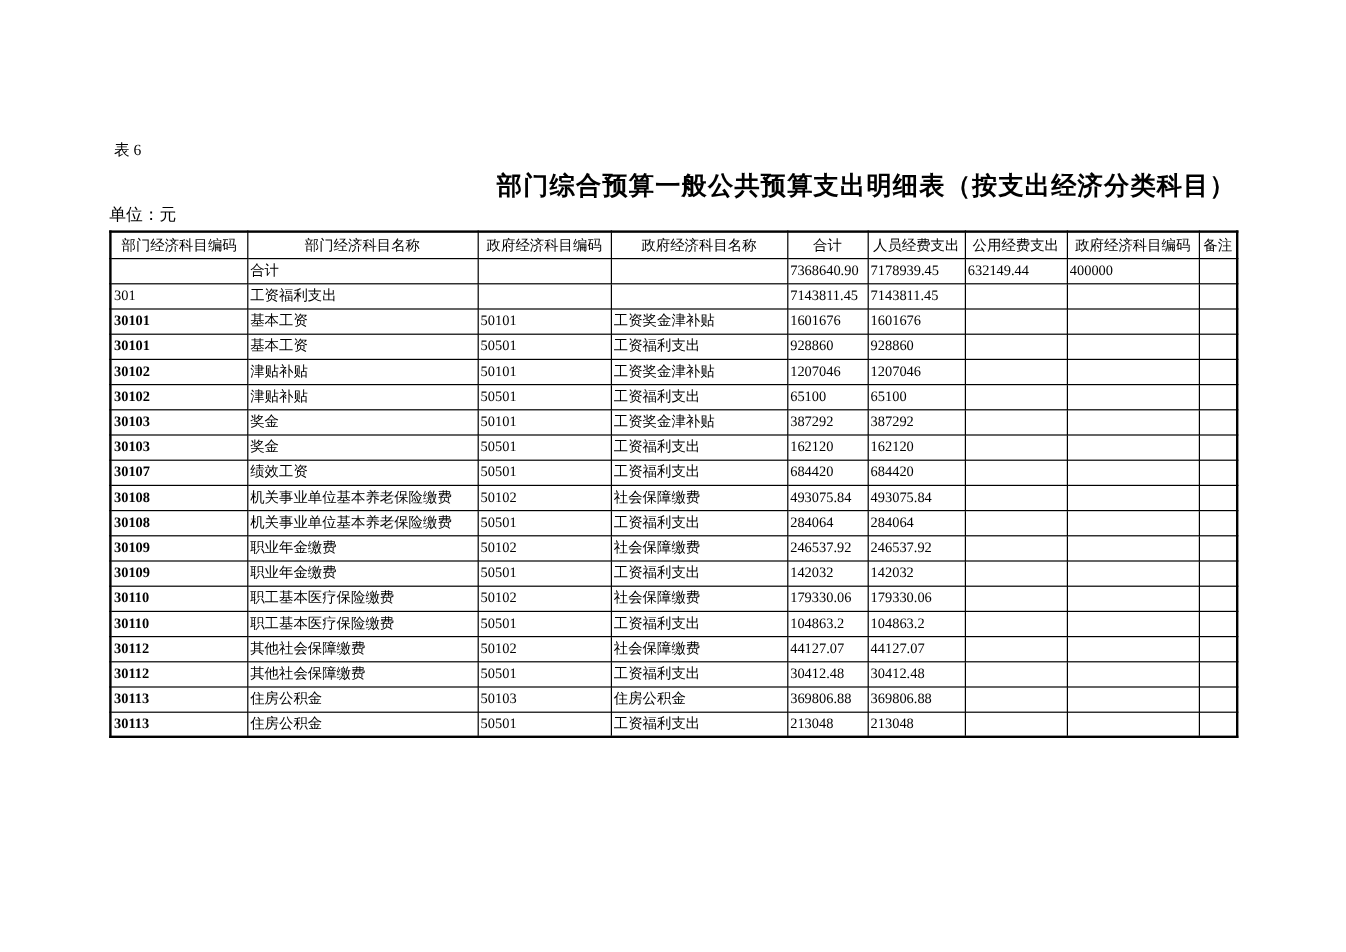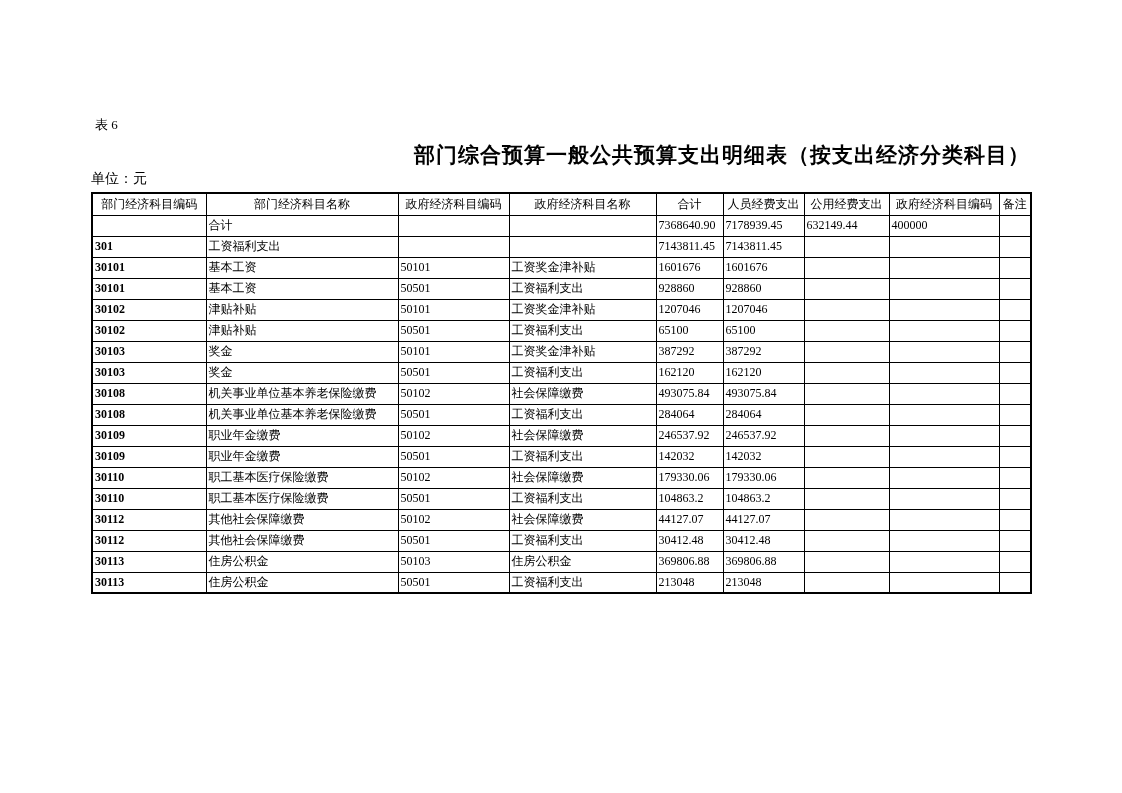--- a/index.html
+++ b/index.html
@@ -54,21 +54,21 @@
     white-space: nowrap;
     vertical-align: middle;
   }
   table.budget th {
     font-weight: normal;
     text-align: center;
     height: 22px;
   }
   table.budget td { text-align: left; }
   td.lvl2 { padding-left: 20px; font-weight: bold; }
-  td.lvl0, td.lvl1 { padding-left: 1px; font-weight: bold; }
+  td.lvl0, td.lvl1 { padding-left: 1px; }
 </style>
 </head>
 <body>
 
 <div class="page">
   <div class="sheet-label">表 6</div>
   <div class="doc-title">部门综合预算一般公共预算支出明细表（按支出经济分类科目）</div>
   <div class="unit-label">单位：元</div>
 
   <table class="budget">
@@ -179,20 +179,31 @@
     <td>奖金</td>
     <td>50501</td>
     <td>工资福利支出</td>
     <td>162120</td>
     <td>162120</td>
     <td></td>
     <td></td>
     <td></td>
   </tr>
         <tr>
+    <td class="lvl2">30107</td>
+    <td>绩效工资</td>
+    <td>50501</td>
+    <td>工资福利支出</td>
+    <td>684420</td>
+    <td>684420</td>
+    <td></td>
+    <td></td>
+    <td></td>
+  </tr>
+        <tr>
     <td class="lvl2">30108</td>
     <td>机关事业单位基本养老保险缴费</td>
     <td>50102</td>
     <td>社会保障缴费</td>
     <td>493075.84</td>
     <td>493075.84</td>
     <td></td>
     <td></td>
     <td></td>
   </tr>

